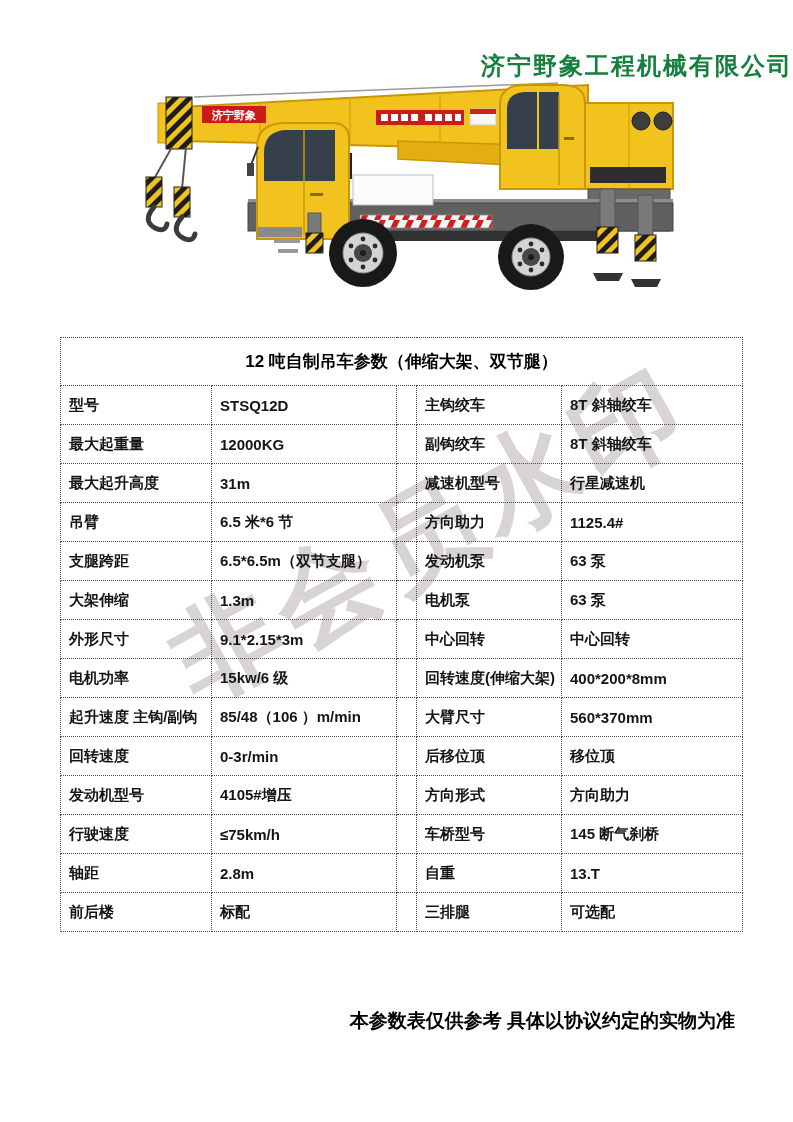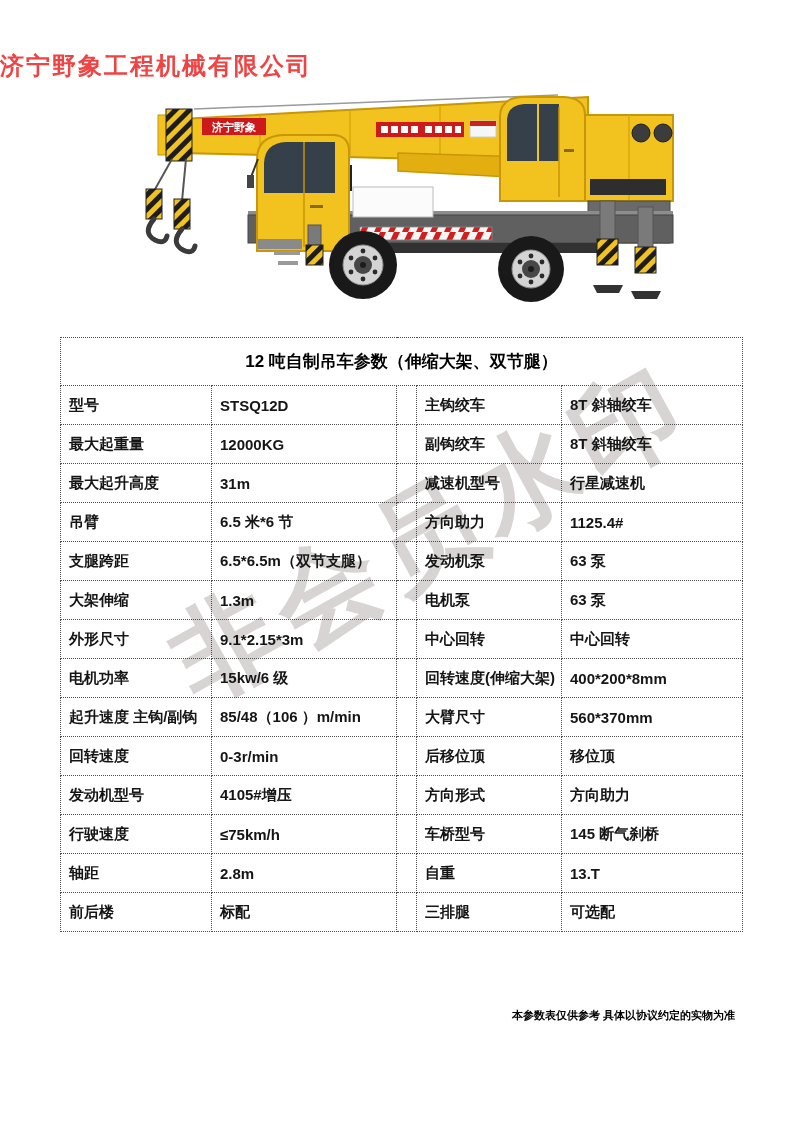--- a/index.html
+++ b/index.html
@@ -1,25 +1,25 @@
 <!DOCTYPE html>
 <html><head>
 <meta charset="utf-8">
 <style>
   html,body{margin:0;padding:0;}
   body{
     width:793px;height:1122px;background:#ffffff;position:relative;overflow:hidden;
     font-family:"Liberation Sans","DejaVu Sans",sans-serif;color:#111;
   }
   .page-title{
-    position:absolute;top:50px;left:0;width:100%;text-align:left;
+    position:absolute;top:50px;left:0;width:100%;text-align:right;
     font-family:"Liberation Serif","DejaVu Serif",serif;
-    font-size:24px;font-weight:bold;letter-spacing:2px;color:#ef4444;z-index:2;
-  }
-  .truck-wrap{position:absolute;left:108px;top:89px;width:580px;height:230px;z-index:2;}
+    font-size:24px;font-weight:bold;letter-spacing:2px;color:#15803d;z-index:2;
+  }
+  .truck-wrap{position:absolute;left:108px;top:77px;width:580px;height:230px;z-index:2;}
   .watermark{
     position:absolute;left:120px;top:462px;width:620px;text-align:center;
     transform:rotate(-29deg);font-size:106px;font-weight:bold;
     color:#d9d4d4;letter-spacing:8px;white-space:nowrap;z-index:0;user-select:none;
   }
   table.spec-table{
     position:absolute;left:60px;top:337px;width:682px;z-index:1;
     border-collapse:collapse;table-layout:fixed;background:transparent;
   }
   table.spec-table th.tbl-title{
@@ -27,21 +27,21 @@
     border:1px dotted #4d4d4d;padding:0;color:#000;
   }
   table.spec-table td{
     height:38px;border:1px dotted #4d4d4d;vertical-align:middle;
     font-size:15px;font-weight:bold;color:#151515;
     padding:0 2px 0 8px;overflow:hidden;white-space:nowrap;
   }
   table.spec-table td.spacer{padding:0;}
   .footer-note{
     position:absolute;top:1008px;right:58px;z-index:2;
-    font-size:11px;font-weight:bold;color:#000;white-space:nowrap;
+    font-size:19px;font-weight:bold;color:#000;white-space:nowrap;
   }
 </style>
 </head>
 <body>
 
 <div class="page-title">济宁野象工程机械有限公司</div>
 
 <div class="truck-wrap">
 <svg width="580" height="230" viewBox="0 0 580 230">
   <defs>

